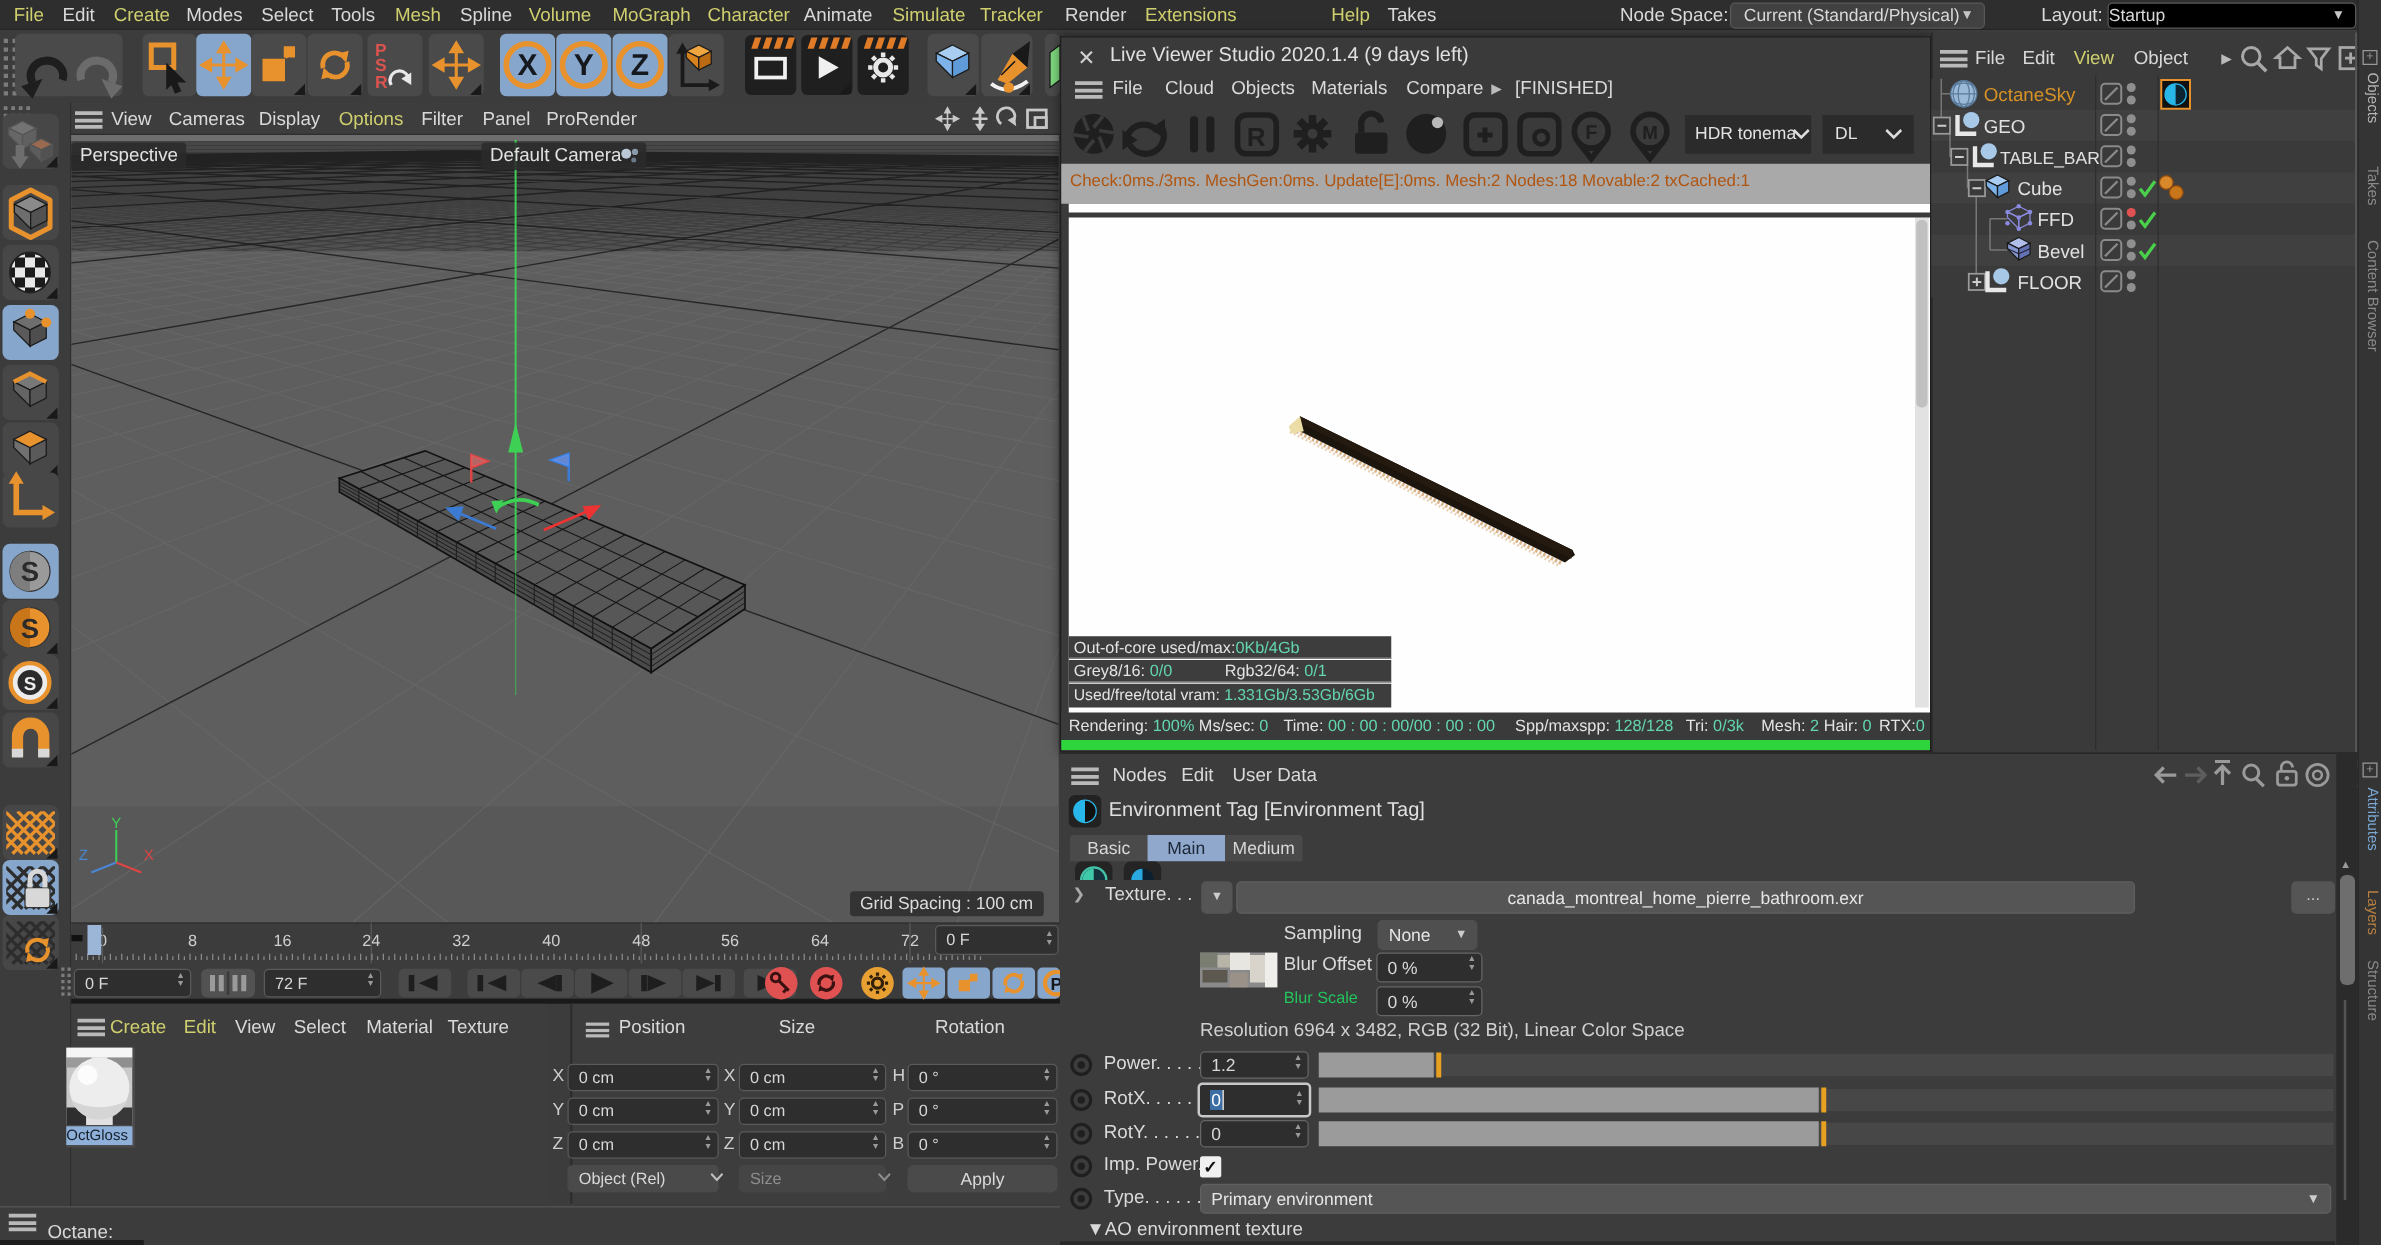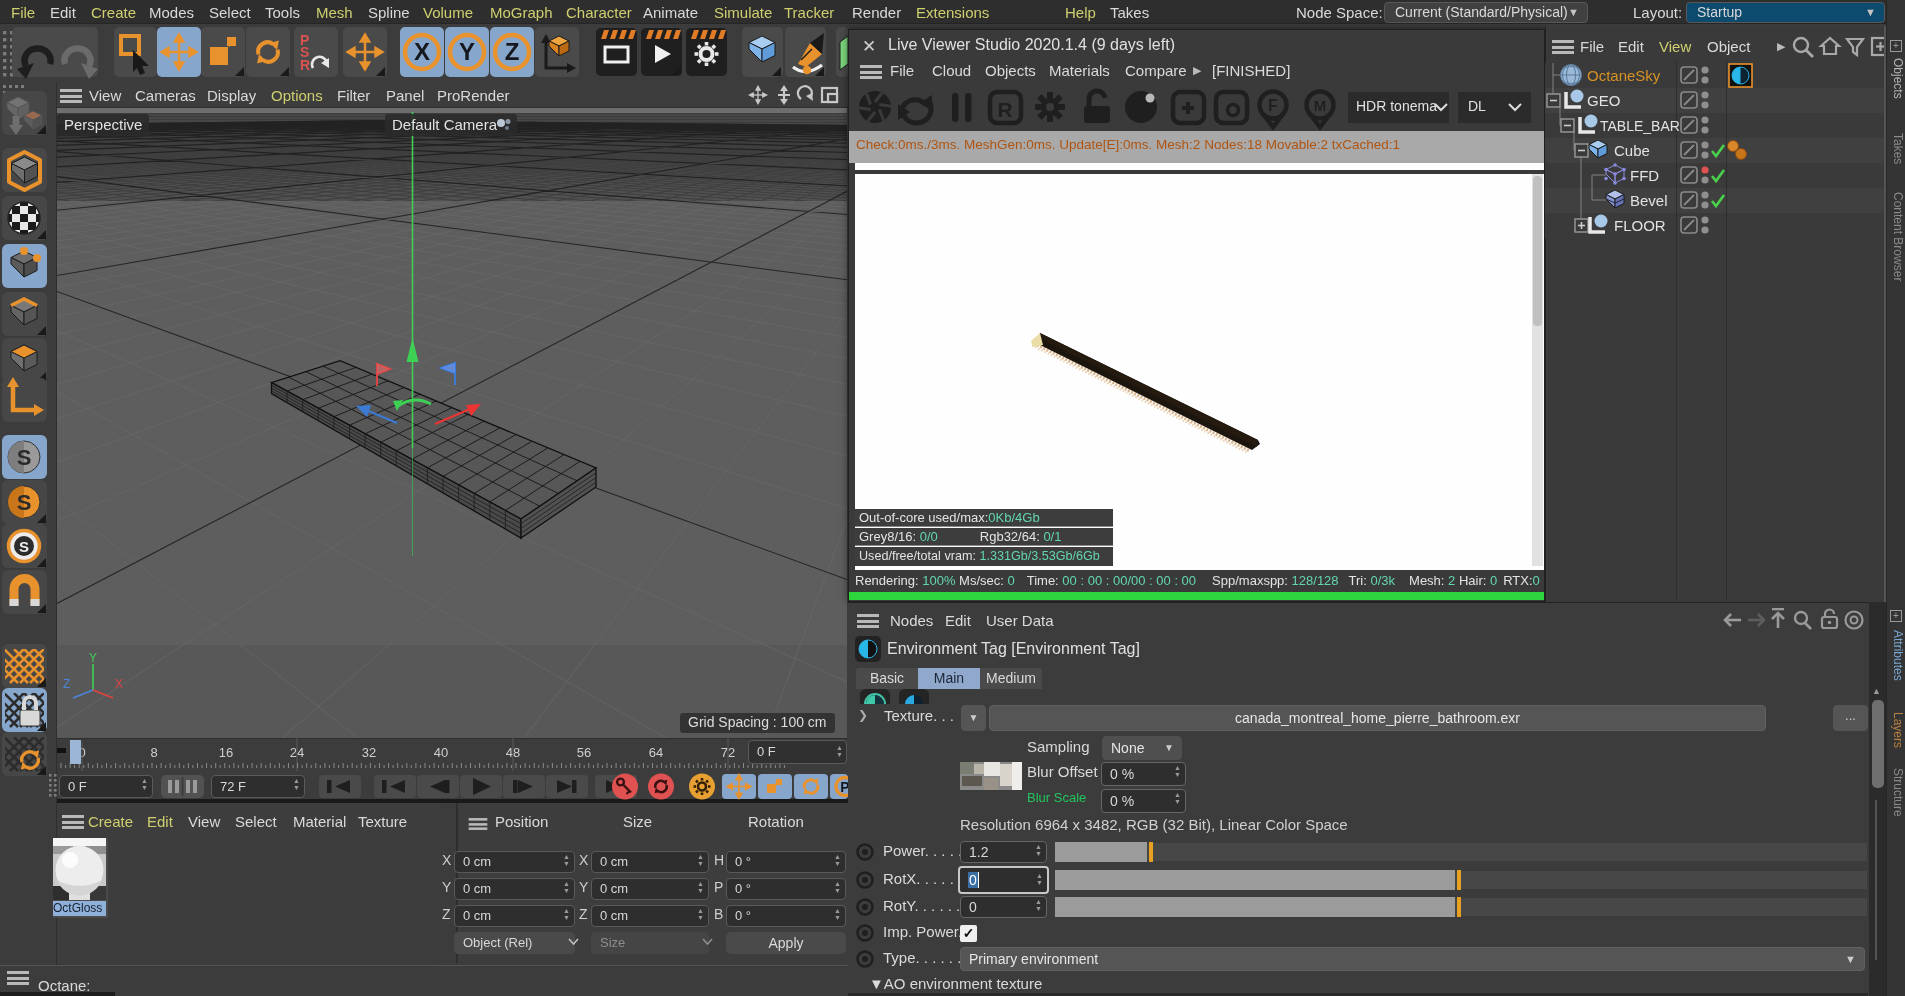--- a/index.html
+++ b/index.html
@@ -29,21 +29,21 @@
 <div class="txt" style="left:714px;top:4px;color:#cfcf6f;font-size:15px;">Simulate</div>
 <div class="txt" style="left:784px;top:4px;color:#cfcf6f;font-size:15px;">Tracker</div>
 <div class="txt" style="left:852px;top:4px;color:#d9d9d9;font-size:15px;">Render</div>
 <div class="txt" style="left:916px;top:4px;color:#cfcf6f;font-size:15px;">Extensions</div>
 <div class="txt" style="left:997px;top:4px;color:#cfcf6f;font-size:15px;margin-top:48px;">Window</div>
 <div class="txt" style="left:1065px;top:4px;color:#cfcf6f;font-size:15px;">Help</div>
 <div class="txt" style="left:1110px;top:4px;color:#d9d9d9;font-size:15px;">Takes</div>
 <div class="txt" style="left:1296px;top:4px;color:#d9d9d9;font-size:15px;">Node Space:</div>
 <div class="abs" style="left:1384px;top:2px;width:204px;height:21px;background:#414141;border:1px solid #585858;border-radius:4px;color:#d9d9d9;font-size:14px;line-height:19px;padding-left:10px">Current (Standard/Physical)<span style="position:absolute;right:8px;top:0px;font-size:11px;color:#c5c5c5">▼</span></div>
 <div class="txt" style="left:1633px;top:4px;color:#d9d9d9;font-size:15px;">Layout:</div>
-<div class="abs" style="left:1686px;top:2px;width:199px;height:21px;background:#0c4a6e;border:1px solid #585858;border-radius:4px;color:#d9d9d9;font-size:14px;line-height:19px;padding-left:10px">Startup<span style="position:absolute;right:8px;top:0px;font-size:11px;color:#c5c5c5">▼</span></div>
+<div class="abs" style="left:1686px;top:2px;width:199px;height:21px;background:#000000;border:1px solid #585858;border-radius:4px;color:#d9d9d9;font-size:14px;line-height:19px;">Startup<span style="position:absolute;right:8px;top:0px;font-size:11px;color:#c5c5c5">▼</span></div>
 <div class="abs" style="left:1893px;top:4px;width:14px;height:14px;border:2px solid #888;border-radius:50%"></div>
 <div class="abs" style="left:0;top:25px;width:1905px;height:57px;background:#3c3c3c"></div>
 <svg width="24" height="60" style="left:0;top:25px">
     <rect x="3" y="6" width="3.4" height="3.4" fill="#7c7c7c"></rect>
     <rect x="10" y="6" width="3.4" height="3.4" fill="#7c7c7c"></rect>
     <rect x="3" y="13" width="3.4" height="3.4" fill="#7c7c7c"></rect>
     <rect x="10" y="13" width="3.4" height="3.4" fill="#7c7c7c"></rect>
     <rect x="3" y="20" width="3.4" height="3.4" fill="#7c7c7c"></rect>
     <rect x="10" y="20" width="3.4" height="3.4" fill="#7c7c7c"></rect>
     <rect x="3" y="27" width="3.4" height="3.4" fill="#7c7c7c"></rect>
@@ -1035,21 +1035,21 @@
     <svg width="120" height="30" style="left:0;top:0">
       <circle cx="27" cy="15" r="9" fill="#16323c"></circle>
       <path d="M27 6 A9 9 0 0 0 27 24 Z" fill="#3fc9a9"></path>
       <circle cx="66" cy="15" r="9" fill="#0d2030"></circle>
       <path d="M66 6 A9 9 0 0 0 66 24 Z" fill="#2aa9e0"></path>
     </svg>
   </div>
 <div class="txt" style="left:858px;top:708px;color:#aaa;font-size:12px;">❯</div>
 <div class="txt" style="left:884px;top:707px;color:#dadada;font-size:15px;">Texture. . .</div>
 <div class="fld" style="left:961px;top:705px;width:25px;height:26px;background:#555;border-color:#555;text-align:center;padding-left:0;line-height:24px;font-size:10px;color:#ccc">▼</div>
-<div class="fld" style="left:989px;top:705px;width:777px;height:26px;background:#555;border-color:#606060;line-height:24px;font-size:14px;color:#e6e6e6;text-align:center;padding-left:0">canada_montreal_home_pierre_bathroom.exr</div>
+<div class="fld" style="left:989px;top:705px;width:719px;height:26px;background:#555;border-color:#606060;line-height:24px;font-size:14px;color:#e6e6e6;text-align:center;padding-left:0">canada_montreal_home_pierre_bathroom.exr</div>
 <div class="fld" style="left:1833px;top:705px;width:35px;height:26px;background:#555;border-color:#555;text-align:center;padding-left:0;line-height:20px;font-size:13px;color:#ccc">...</div>
 <div class="txt" style="left:1027px;top:738px;color:#dadada;font-size:15px;">Sampling</div>
 <div class="fld" style="left:1102px;top:736px;width:80px;height:24px;background:#4f4f4f;border-color:#4f4f4f;line-height:22px;font-size:14px;color:#e6e6e6">None<span style="position:absolute;right:7px;top:0;font-size:10px;color:#ccc">▼</span></div>
 <div class="abs" style="left:960px;top:762px;width:62px;height:28px;background:#8a8a8a;overflow:hidden">
     <div style="position:absolute;left:0;top:0;width:14px;height:12px;background:#7a7d72"></div>
     <div style="position:absolute;left:14px;top:2px;width:10px;height:10px;background:#b8b4a8"></div>
     <div style="position:absolute;left:24px;top:0px;width:16px;height:14px;background:#e8e6e0"></div>
     <div style="position:absolute;left:40px;top:2px;width:12px;height:22px;background:#d8d4cc"></div>
     <div style="position:absolute;left:52px;top:0px;width:10px;height:28px;background:#efeeea"></div>
     <div style="position:absolute;left:2px;top:14px;width:20px;height:10px;background:#5c5850"></div>

